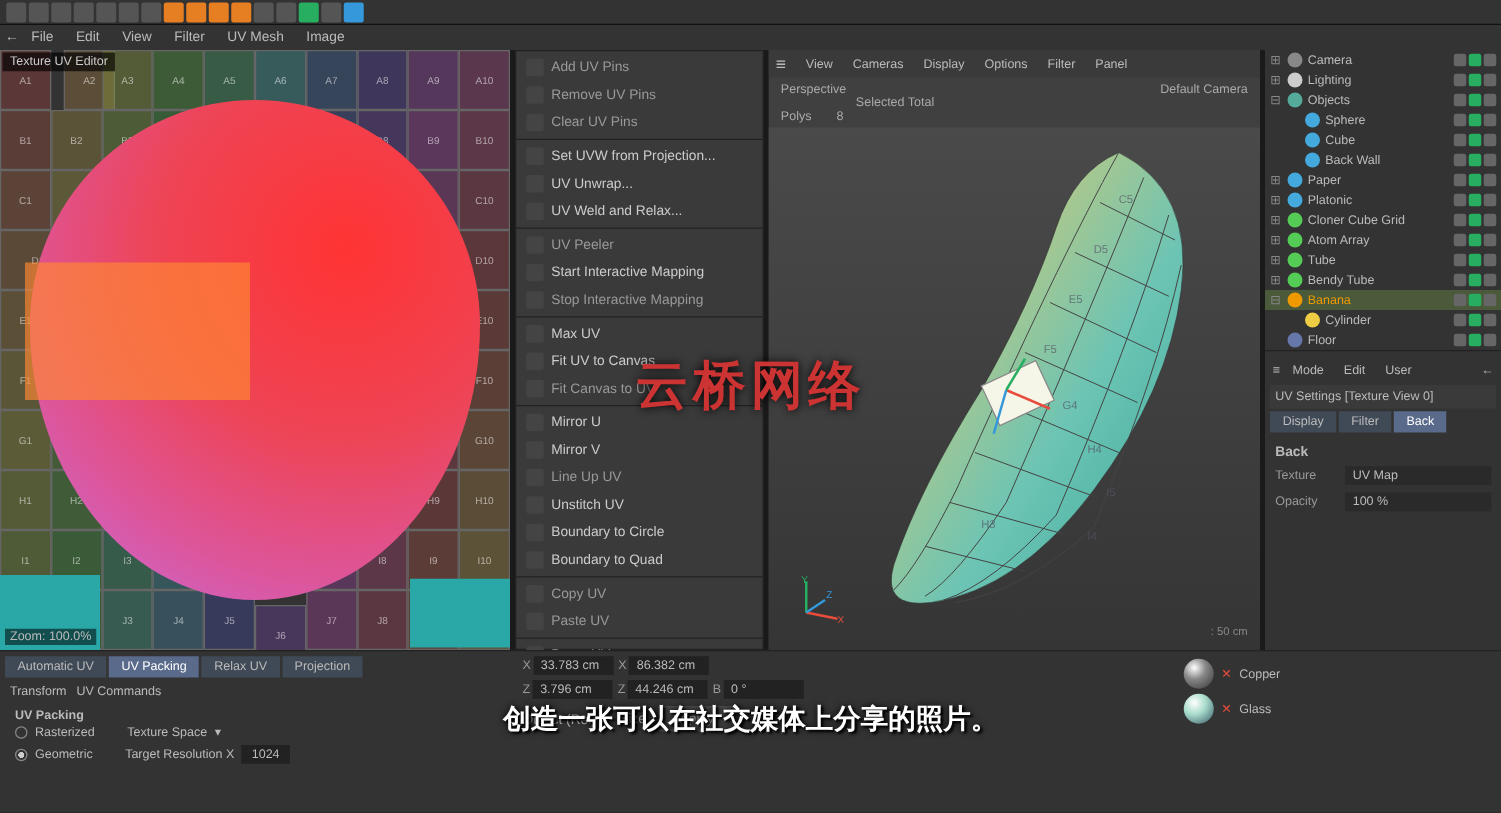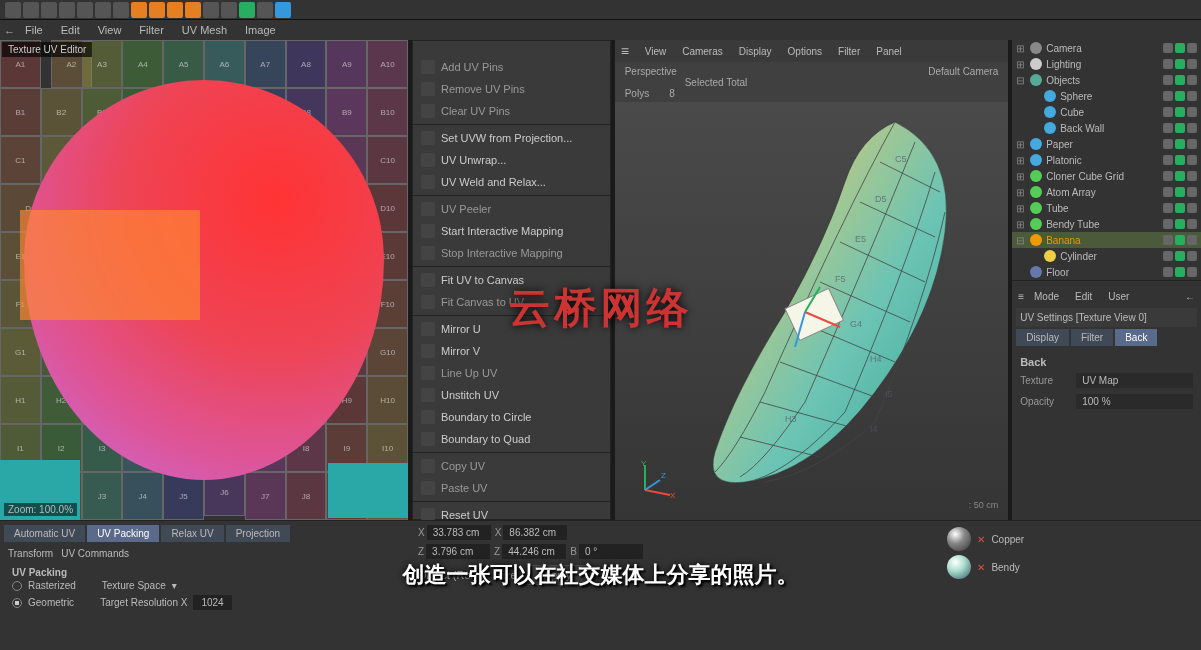--- a/index.html
+++ b/index.html
@@ -17,21 +17,21 @@
 .uv-canvas { width: 408px; height: 480px; position: relative; overflow: hidden; background: #333; }
 .uv-grid { position: absolute; inset: 0; }
 .uv-cell { position: absolute; width: 40.8px; height: 48px; border: 0.5px solid #666; font-size: 8px; color: #fff8; display: flex; align-items: center; justify-content: center; }
 .uv-shape { position: absolute; }
 .uv-circle { width: 360px; height: 400px; left: 24px; top: 40px; background: radial-gradient(circle at 70% 30%, #ff3333, #ee4455 40%, #dd5599 70%, #cc66cc 90%); border-radius: 50% 50% 50% 50% / 45% 45% 55% 55%; clip-path: polygon(20% 0%, 80% 0%, 100% 30%, 100% 70%, 80% 100%, 20% 100%, 0% 70%, 0% 30%); }
 .uv-orange-block { position: absolute; left: 20px; top: 170px; width: 180px; height: 110px; background: #ff8833aa; }
 .uv-teal1 { position: absolute; left: 0; bottom: 0; width: 80px; height: 60px; background: #2aa8a8; }
 .uv-teal2 { position: absolute; right: 0; bottom: 2px; width: 80px; height: 55px; background: #2aa8a8; }
 .zoom-label { position: absolute; bottom: 4px; left: 4px; font-size: 10px; color: #bbb; z-index: 20; background: #0008; padding: 1px 4px;}
 .col-sep { width: 4px; background: #1a1a1a; }
-.dropdown { width: 200px; background: #3a3a3a; border: 1px solid #222; padding: 15px 0; }
+.dropdown { width: 200px; background: #3a3a3a; border: 1px solid #222; padding: 2px 0; }
 .dropdown .item { padding: 4px 8px; display: flex; align-items: center; gap: 6px; color: #999; font-size: 11px; }
 .dropdown .item.enabled { color: #ccc; }
 .dropdown .sep { height: 1px; background: #222; margin: 2px 0; }
 .dropdown .icon { width: 14px; height: 14px; background: #444; border-radius: 2px; flex-shrink: 0; }
 .viewport { width: 396px; background: #404040; position: relative; display: flex; flex-direction: column; }
 .vp-menu { height: 22px; display: flex; align-items: center; padding: 0 6px; gap: 4px; background: #3a3a3a; }
 .vp-menu .mitem { padding: 2px 6px; font-size: 10px; }
 .vp-menu .hamburger { width: 14px; font-size: 14px; }
 .vp-info { height: 40px; padding: 4px 10px; font-size: 10px; color: #aaa; display: flex; flex-direction: column; }
 .vp-info-row { display: flex; gap: 20px; justify-content: flex-end; }
@@ -212,21 +212,21 @@
           <div class="uv-cell" style="left: 204px; top: 384px; background: rgba(98, 63, 166, 0.35);">I6</div>
           <div class="uv-cell" style="left: 244.8px; top: 384px; background: rgba(160, 63, 166, 0.35);">I7</div>
           <div class="uv-cell" style="left: 285.6px; top: 384px; background: rgba(166, 63, 111, 0.35);">I8</div>
           <div class="uv-cell" style="left: 326.4px; top: 384px; background: rgba(166, 77, 63, 0.35);">I9</div>
           <div class="uv-cell" style="left: 367.2px; top: 384px; background: rgba(166, 139, 63, 0.35);">I10</div>
           <div class="uv-cell" style="left: 0px; top: 432px; background: rgba(115, 166, 63, 0.35);">J1</div>
           <div class="uv-cell" style="left: 40.8px; top: 432px; background: rgba(63, 166, 73, 0.35);">J2</div>
           <div class="uv-cell" style="left: 81.6px; top: 432px; background: rgba(63, 166, 135, 0.35);">J3</div>
           <div class="uv-cell" style="left: 122.4px; top: 432px; background: rgba(63, 135, 166, 0.35);">J4</div>
           <div class="uv-cell" style="left: 163.2px; top: 432px; background: rgba(63, 73, 166, 0.35);">J5</div>
-          <div class="uv-cell" style="left: 204px; top: 428px; background: rgba(115, 63, 166, 0.35);">J6</div>
+          <div class="uv-cell" style="left: 204px; top: 444px; background: rgba(115, 63, 166, 0.35);">J6</div>
           <div class="uv-cell" style="left: 244.8px; top: 432px; background: rgba(166, 63, 156, 0.35);">J7</div>
           <div class="uv-cell" style="left: 285.6px; top: 432px; background: rgba(166, 63, 94, 0.35);">J8</div>
           <div class="uv-cell" style="left: 326.4px; top: 432px; background: rgba(166, 94, 63, 0.35);">J9</div>
           <div class="uv-cell" style="left: 367.2px; top: 432px; background: rgba(166, 156, 63, 0.35);">J10</div>
         </div>
       <div class="uv-shape uv-circle"></div>
       <div class="uv-orange-block"></div>
       <div class="uv-teal1"></div>
       <div class="uv-teal2"></div>
       <div class="zoom-label">Zoom: 100.0%</div>
@@ -266,20 +266,24 @@
       </div>
       <div class="item enabled">
         <span class="icon"></span>
         <span>Start Interactive Mapping</span>
       </div>
       <div class="item">
         <span class="icon"></span>
         <span>Stop Interactive Mapping</span>
       </div>
       <div class="sep"></div>
+      <div class="item enabled">
+        <span class="icon"></span>
+        <span>Max UV</span>
+      </div>
       <div class="item enabled">
         <span class="icon"></span>
         <span>Fit UV to Canvas</span>
       </div>
       <div class="item">
         <span class="icon"></span>
         <span>Fit Canvas to UV</span>
       </div>
       <div class="sep"></div>
       <div class="item enabled">
@@ -649,21 +653,21 @@
   </div>
   <div class="bot-right">
     <div class="mat-row">
       <div class="mat-swatch"></div>
       <span class="mat-x">✕</span>
       <span>Copper</span>
     </div>
     <div class="mat-row">
       <div class="mat-swatch" style="background:radial-gradient(circle at 35% 30%, #fff, #adc 40%, #356)"></div>
       <span class="mat-x">✕</span>
-      <span>Bendy</span>
+      <span>Glass</span>
     </div>
   </div>
 </div>
 
 <div class="watermark">云桥网络</div>
 <div class="subs-overlay">
   <div class="subs-cn">创造一张可以在社交媒体上分享的照片。</div>
 </div>
 
 </body></html>

